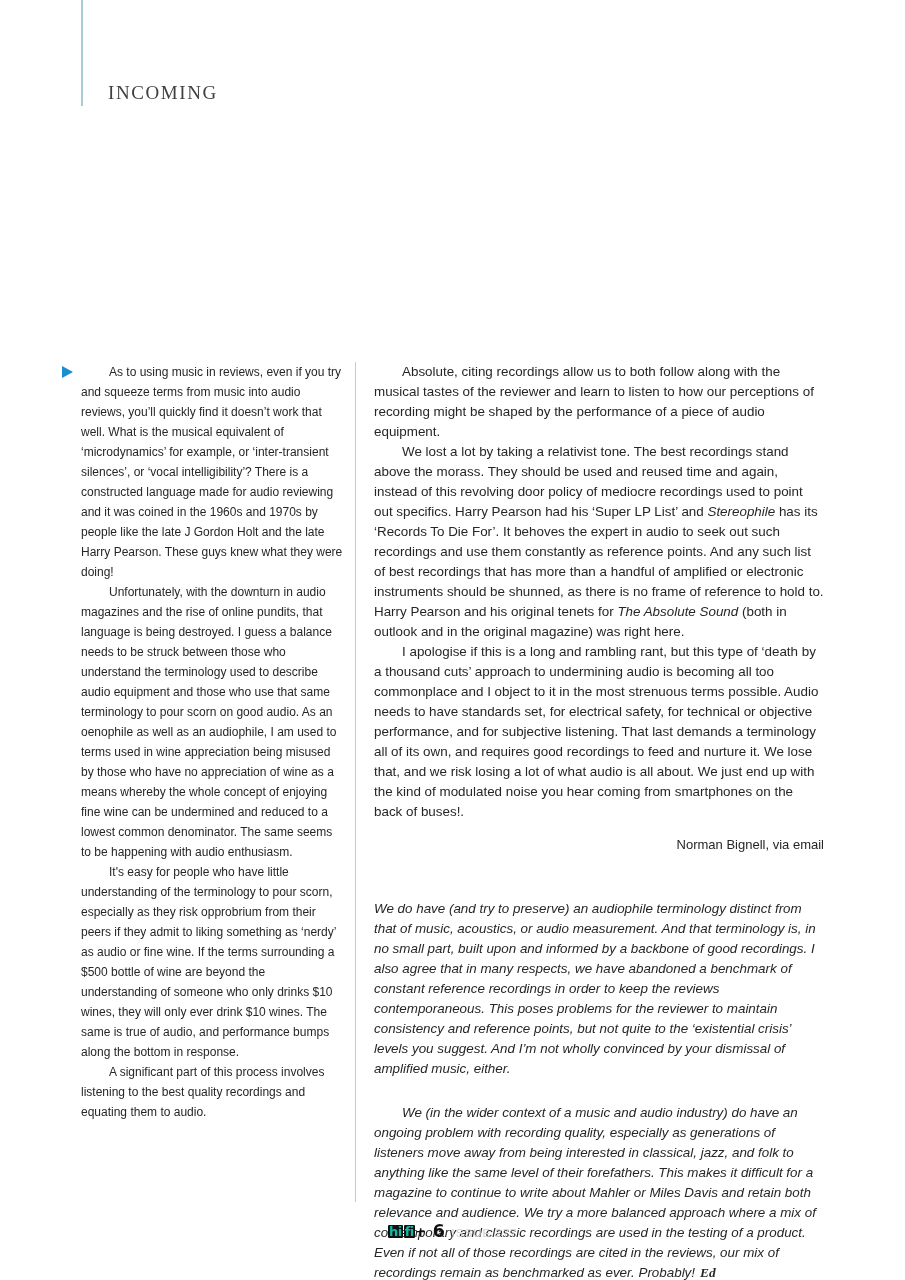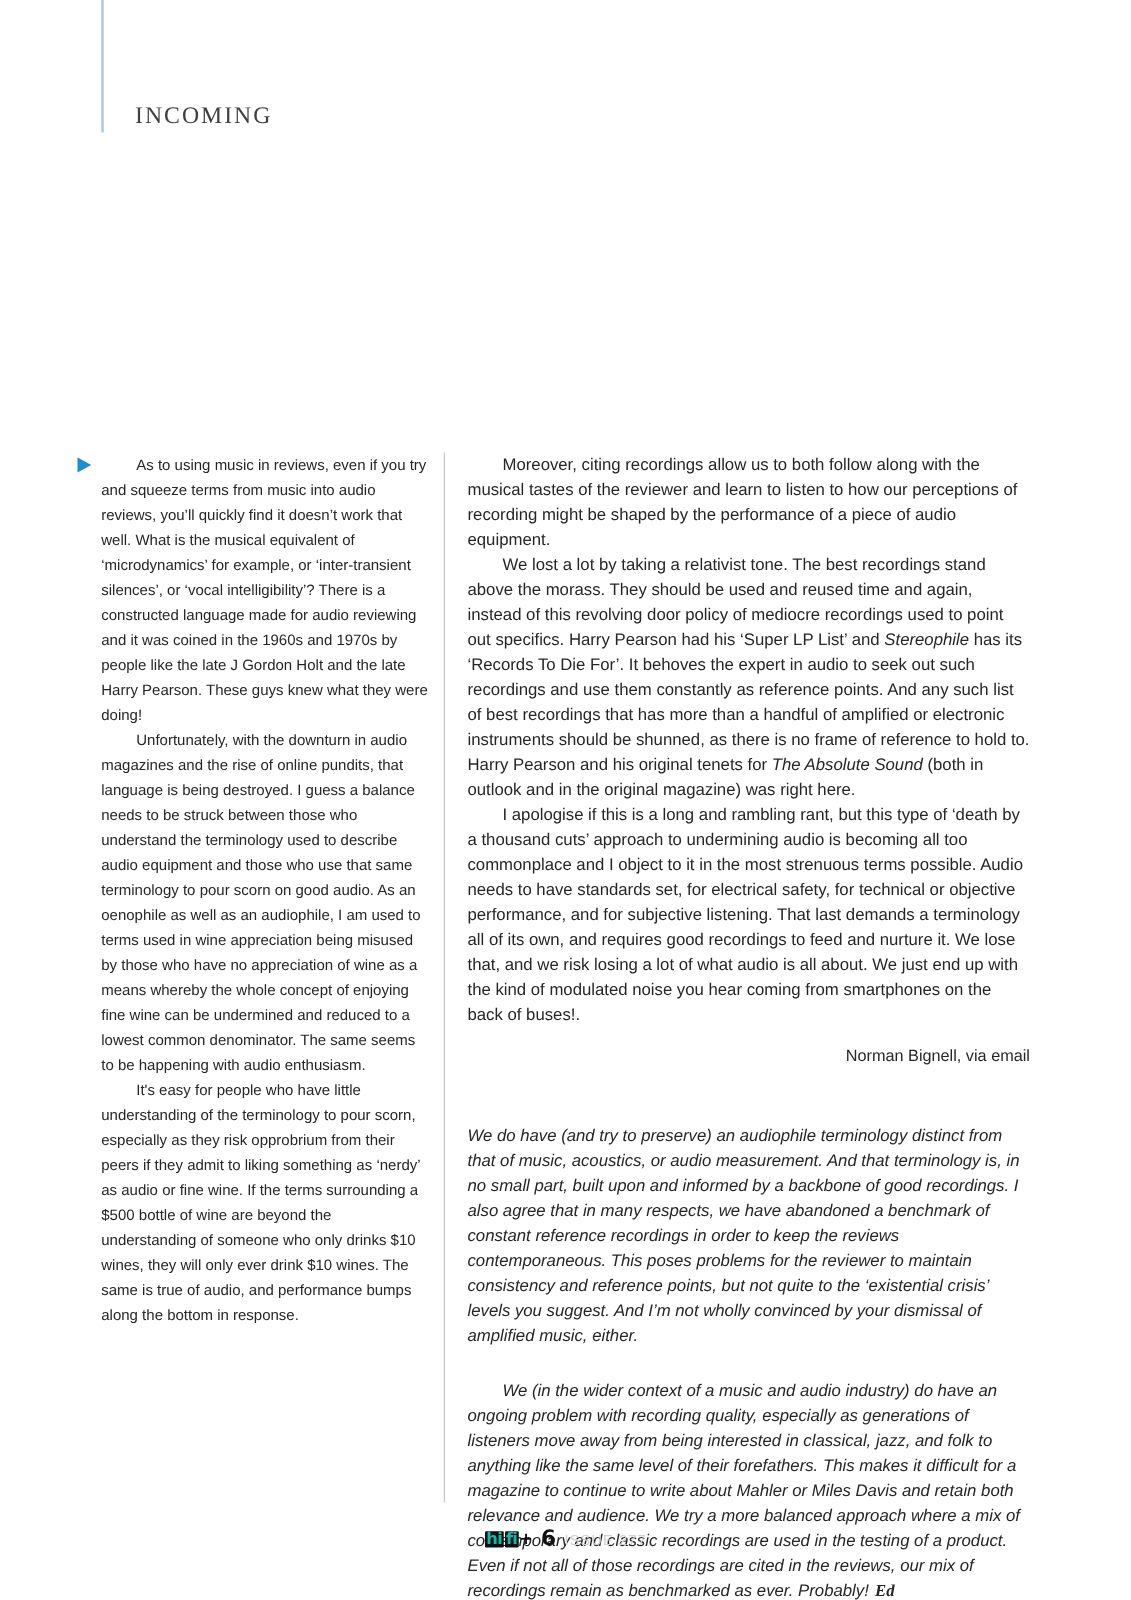--- a/index.html
+++ b/index.html
@@ -160,26 +160,27 @@
 
 <div id="header-rule"></div>
 <div id="page-title">INCOMING</div>
 
 <div id="start-marker"></div>
 
 <div id="left-column">
   <p class="para">As to using music in reviews, even if you try and squeeze terms from music into audio reviews, you’ll quickly find it doesn’t work that well. What is the musical equivalent of ‘microdynamics’ for example, or ‘inter-transient silences’, or ‘vocal intelligibility’? There is a constructed language made for audio reviewing and it was coined in the 1960s and 1970s by people like the late J Gordon Holt and the late Harry Pearson. These guys knew what they were doing!</p>
   <p class="para">Unfortunately, with the downturn in audio magazines and the rise of online pundits, that language is being destroyed. I guess a balance needs to be struck between those who understand the terminology used to describe audio equipment and those who use that same terminology to pour scorn on good audio. As an oenophile as well as an audiophile, I am used to terms used in wine appreciation being misused by those who have no appreciation of wine as a means whereby the whole concept of enjoying fine wine can be undermined and reduced to a lowest common denominator. The same seems to be happening with audio enthusiasm.</p>
   <p class="para">It's easy for people who have little understanding of the terminology to pour scorn, especially as they risk opprobrium from their peers if they admit to liking something as ‘nerdy’ as audio or fine wine. If the terms surrounding a $500 bottle of wine are beyond the understanding of someone who only drinks $10 wines, they will only ever drink $10 wines. The same is true of audio, and performance bumps along the bottom in response.</p>
+  <p class="para">A significant part of this process involves listening to the best quality recordings and equating them to audio.</p>
 </div>
 
 <div id="col-divider"></div>
 
 <div id="right-column">
-  <p class="para">Moreover, citing recordings allow us to both follow along with the musical tastes of the reviewer and learn to listen to how our perceptions of recording might be shaped by the performance of a piece of audio equipment.</p>
+  <p class="para">Absolute, citing recordings allow us to both follow along with the musical tastes of the reviewer and learn to listen to how our perceptions of recording might be shaped by the performance of a piece of audio equipment.</p>
   <p class="para"><span>We lost a lot by taking a relativist tone. The best recordings stand above the morass. They should be used and reused time and again, instead of this revolving door policy of mediocre recordings used to point out specifics. Harry Pearson had his ‘Super LP List’ and </span><em class="title">Stereophile</em><span> has its ‘Records To Die For’. It behoves the expert in audio to seek out such recordings and use them constantly as reference points. And any such list of best recordings that has more than a handful of amplified or electronic instruments should be shunned, as there is no frame of reference to hold to. Harry Pearson and his original tenets for </span><em class="title">The Absolute Sound</em><span> (both in outlook and in the original magazine) was right here.</span></p>
   <p class="para">I apologise if this is a long and rambling rant, but this type of ‘death by a thousand cuts’ approach to undermining audio is becoming all too commonplace and I object to it in the most strenuous terms possible. Audio needs to have standards set, for electrical safety, for technical or objective performance, and for subjective listening. That last demands a terminology all of its own, and requires good recordings to feed and nurture it. We lose that, and we risk losing a lot of what audio is all about. We just end up with the kind of modulated noise you hear coming from smartphones on the back of buses!.</p>
   <p class="sig">Norman Bignell, via email</p>
 
   <div class="editor-reply">
     <p class="para">We do have (and try to preserve) an audiophile terminology distinct from that of music, acoustics, or audio measurement. And that terminology is, in no small part, built upon and informed by a backbone of good recordings. I also agree that in many respects, we have abandoned a benchmark of constant reference recordings in order to keep the reviews contemporaneous. This poses problems for the reviewer to maintain consistency and reference points, but not quite to the ‘existential crisis’ levels you suggest. And I’m not wholly convinced by your dismissal of amplified music, either.</p>
     <p class="para indent"><span>We (in the wider context of a music and audio industry) do have an ongoing problem with recording quality, especially as generations of listeners move away from being interested in classical, jazz, and folk to anything like the same level of their forefathers. This makes it difficult for a magazine to continue to write about Mahler or Miles Davis and retain both relevance and audience. We try a more balanced approach where a mix of contemporary and classic recordings are used in the testing of a product. Even if not all of those recordings are cited in the reviews, our mix of recordings remain as benchmarked as ever. Probably!</span><span class="ed-mark">Ed</span></p>
   </div>
 </div>
 

